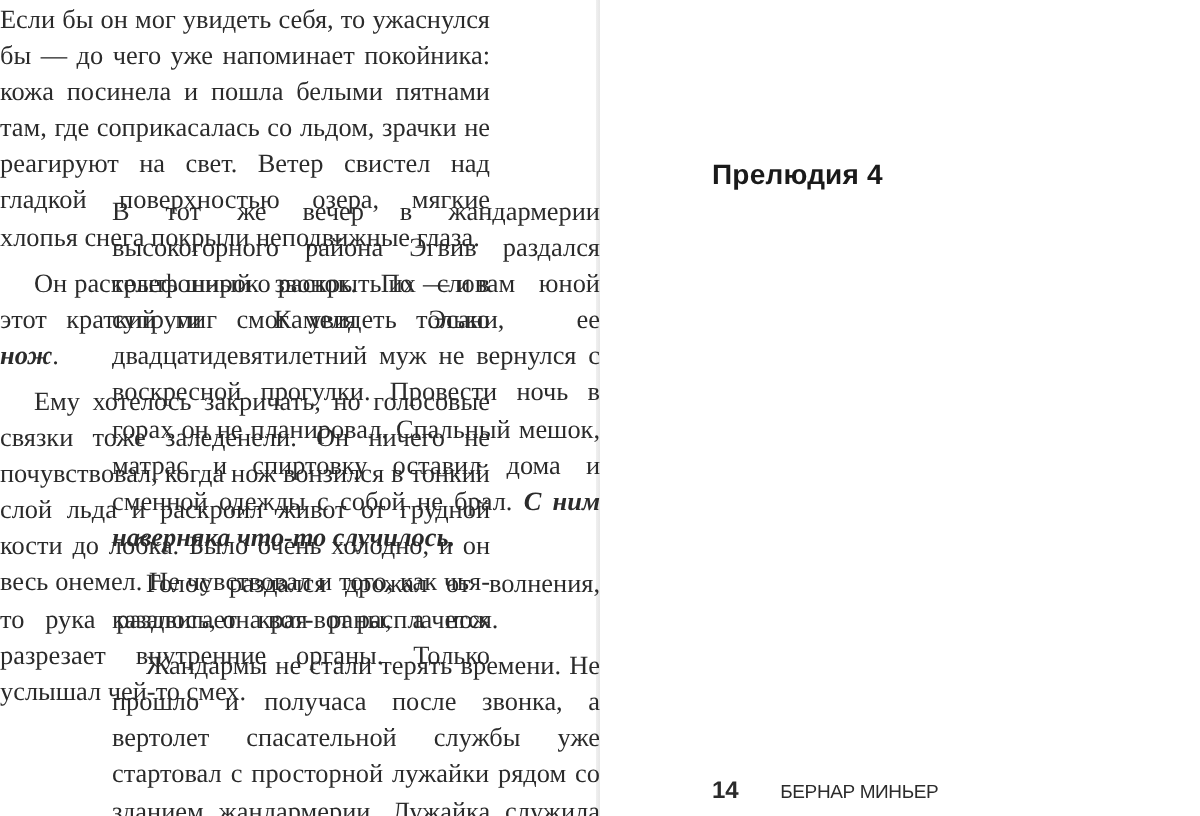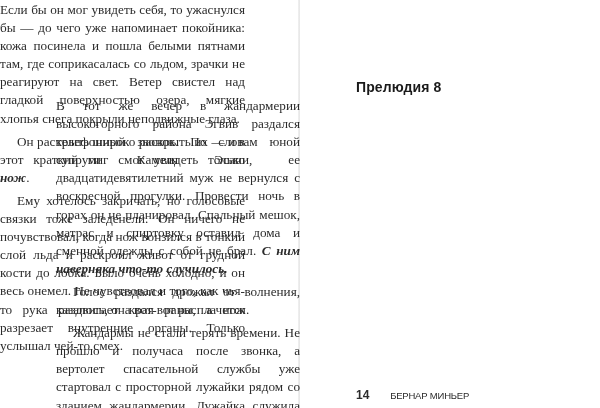--- a/index.html
+++ b/index.html
@@ -119,21 +119,21 @@
       <p>
         <span>Ему хотелось закричать, но голосовые связки тоже заледенели. Он ничего не почувствовал, когда нож вонзился в тонкий слой льда и раскроил живот от грудной кости до лобка. Было очень холодно, и он весь онемел. Не чувствовал и того, как чья-то рука раздвигает края раны, а нож разрезает внутренние органы. Только услышал чей-то смех.</span>
       </p>
     </div>
   </div>
 
   <div class="gutter"></div>
 
   <div class="page page-right"></div>
 
-  <h2 class="chapter-title">Прелюдия 8</h2>
+  <h2 class="chapter-title">Прелюдия 4</h2>
 
   <div class="text-block right-text">
     <p class="first">
       <span>В тот же вечер в жандармерии высокогорного района Эгвив раздался телефонный звонок. По словам юной супруги Камеля Эсани, ее двадцатидевятилетний муж не вернулся с воскресной прогулки. Провести ночь в горах он не планировал. Спальный мешок, матрас и спиртовку оставил дома и сменной одежды с собой не брал. </span><em>С ним наверняка что-то случилось.</em>
     </p>
     <p>
       <span>Голос раздался дрожал от волнения, казалось, она вот-вот расплачется.</span>
     </p>
     <p>
       <span>Жандармы не стали терять времени. Не прошло и получаса после звонка, а вертолет спасательной службы уже стартовал с просторной лужайки рядом со зданием жандармерии. Лужайка служила полицейским аэродромом. На борту было четыре человека: пилот, механик, врач и спасатель.</span>

